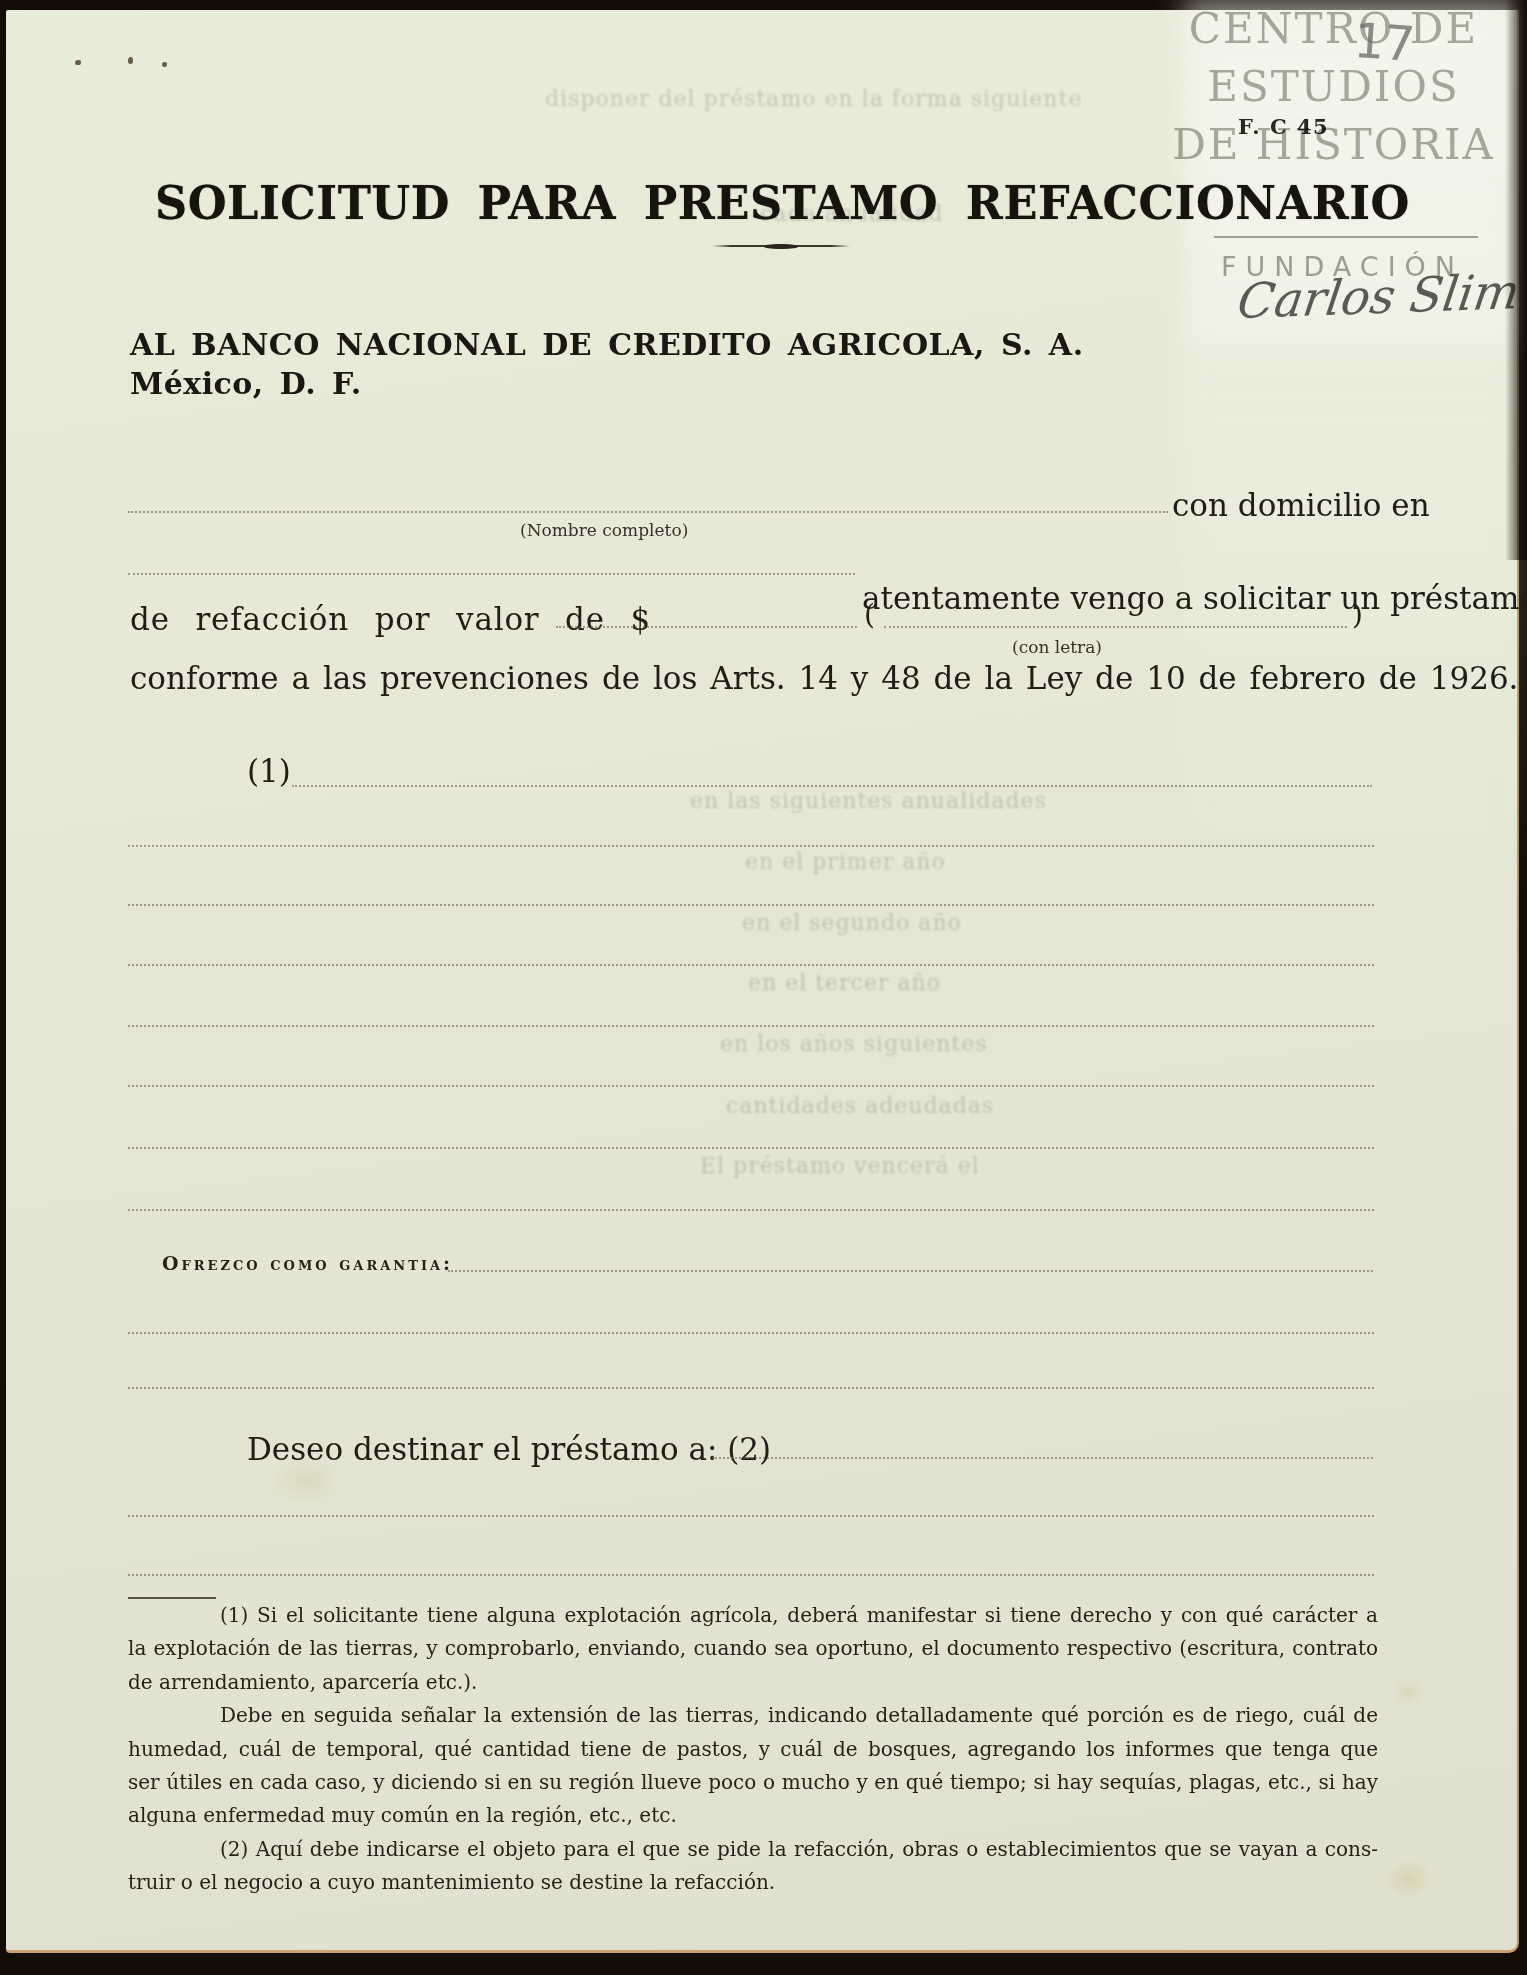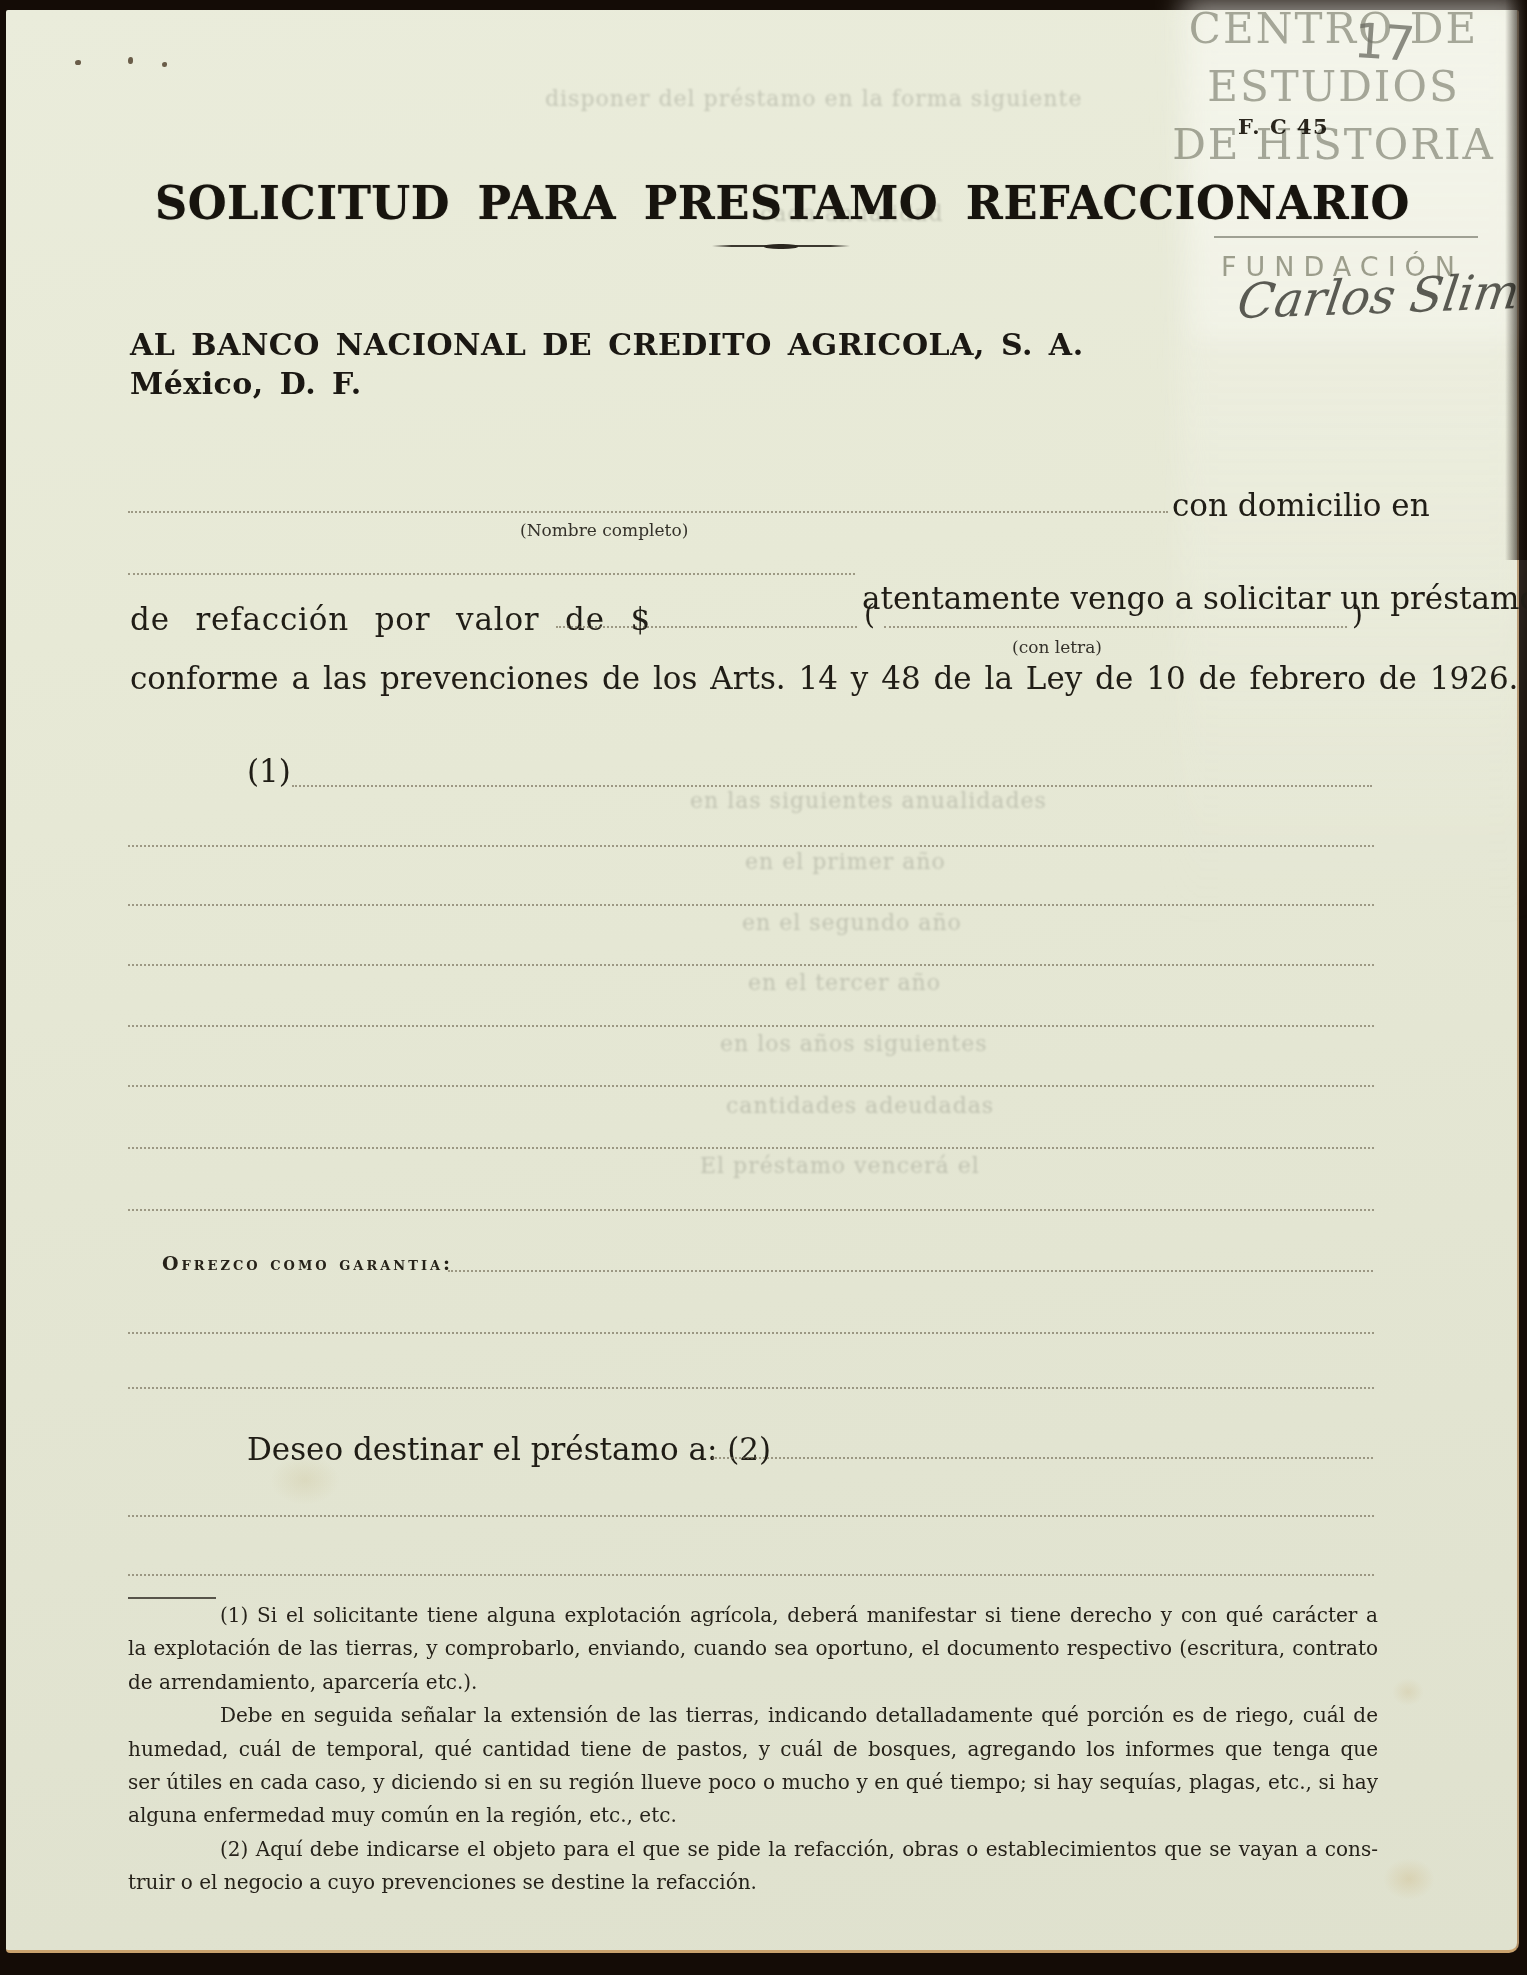--- a/index.html
+++ b/index.html
@@ -123,21 +123,21 @@
 
   <div class="footnotes">
     <div class="fn-line fn-ind fn-j">(1) Si el solicitante tiene alguna explotación agrícola, deberá manifestar si tiene derecho y con qué carácter a</div>
     <div class="fn-line fn-j">la explotación de las tierras, y comprobarlo, enviando, cuando sea oportuno, el documento respectivo (escritura, contrato</div>
     <div class="fn-line">de arrendamiento, aparcería etc.).</div>
     <div class="fn-line fn-ind fn-j">Debe en seguida señalar la extensión de las tierras, indicando detalladamente qué porción es de riego, cuál de</div>
     <div class="fn-line fn-j">humedad, cuál de temporal, qué cantidad tiene de pastos, y cuál de bosques, agregando los informes que tenga que puedan</div>
     <div class="fn-line fn-j">ser útiles en cada caso, y diciendo si en su región llueve poco o mucho y en qué tiempo; si hay sequías, plagas, etc., si hay</div>
     <div class="fn-line">alguna enfermedad muy común en la región, etc., etc.</div>
     <div class="fn-line fn-ind fn-j">(2) Aquí debe indicarse el objeto para el que se pide la refacción, obras o establecimientos que se vayan a cons-</div>
-    <div class="fn-line">truir o el negocio a cuyo prevenciones se destine la refacción.</div>
+    <div class="fn-line">truir o el negocio a cuyo mantenimiento se destine la refacción.</div>
   </div>
 
   <div class="wm" style="left:16px;top:0;width:1272px;height:400px;">
     <div class="wm-line" style="top:4px;">CENTRO DE</div>
     <div class="wm-line" style="top:62px;">ESTUDIOS</div>
     <div class="wm-line" style="top:120px;">DE HISTORIA</div>
     <div class="wm-rule"></div>
     <div class="wm-foundation">FUNDACIÓN</div>
     <div class="wm-signature">Carlos Slim</div>
     <div class="wm-number">17</div>

